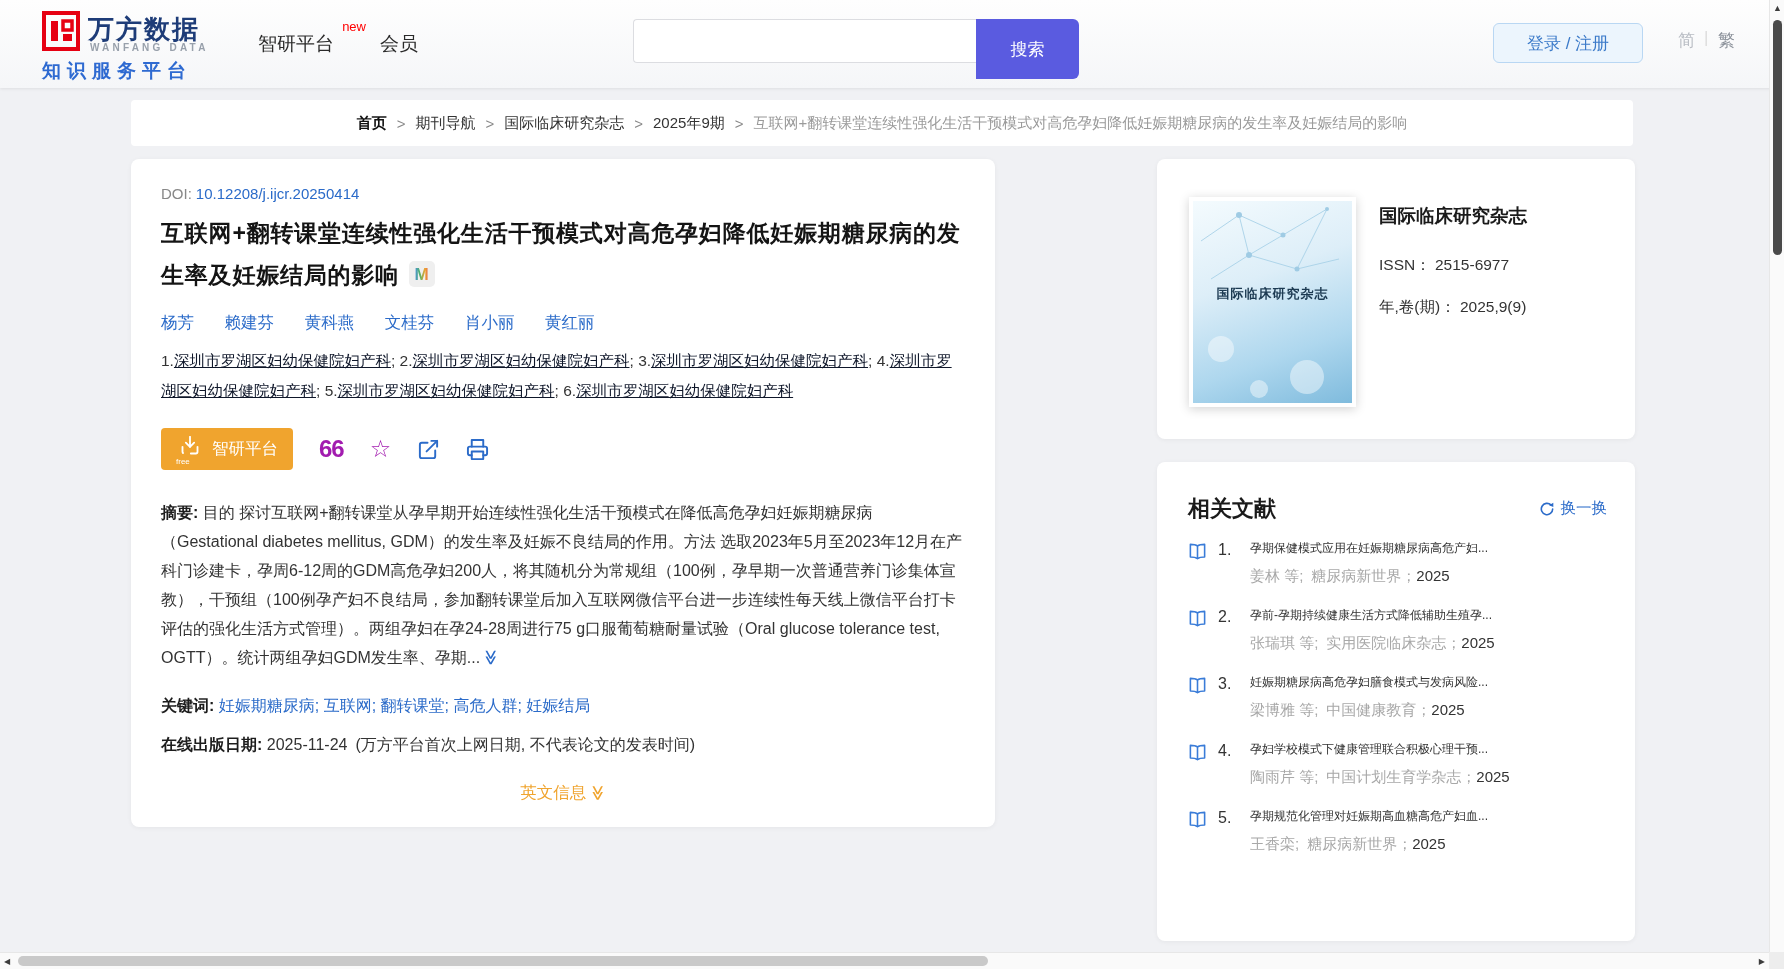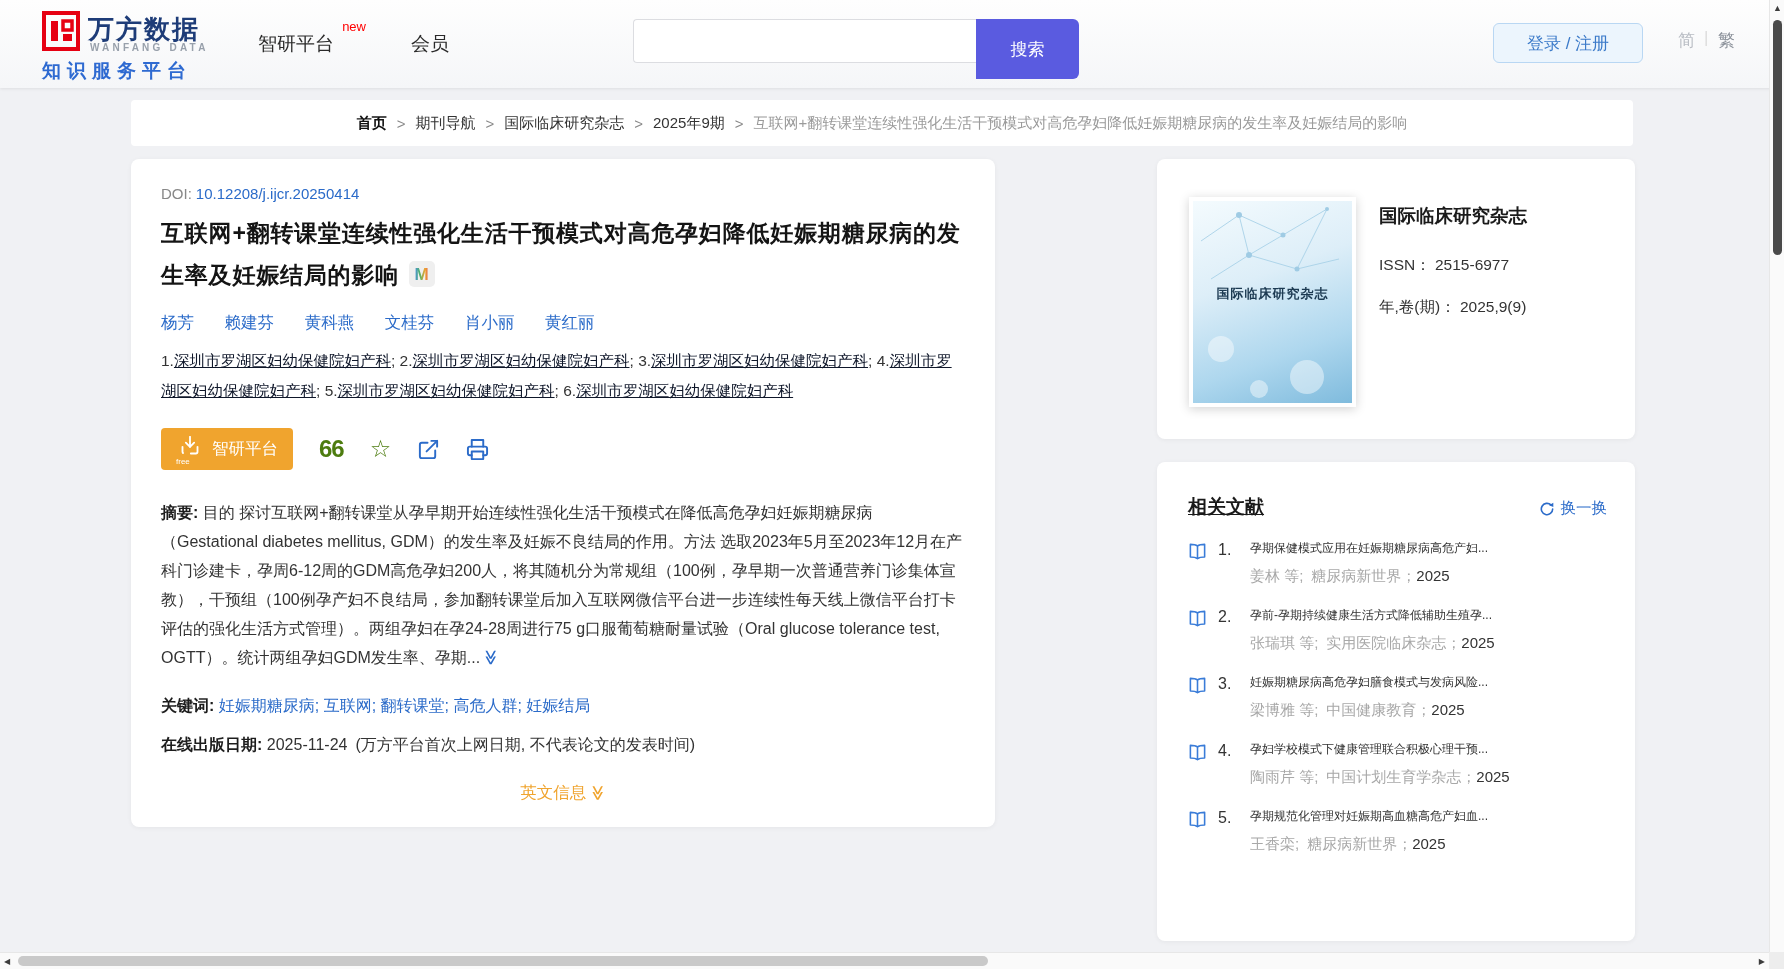--- a/index.html
+++ b/index.html
@@ -12,21 +12,21 @@
 
   
   #header { position:absolute; top:0; left:0; width:1784px; height:88px;
     background:linear-gradient(#fefefe,#f5f6f8); box-shadow:0 1px 3px rgba(0,0,0,.08); z-index:5; }
   #logo-icon { left:42px; top:11px; }
   #brand-cn { left:88px; top:12px; font-size:26px; font-weight:bold; color:#1e3c78; letter-spacing:2px; }
   #brand-en { left:90px; top:42px; font-size:10px; font-weight:bold; color:#98a0ab; letter-spacing:3.2px; }
   #tagline  { left:42px; top:58px; font-size:19px; font-weight:bold; color:#2e6ad1; letter-spacing:6px; }
   .nav-item { top:31px; font-size:19px; color:#2a2a2a; cursor:pointer; }
   #nav-zhiyan { left:258px; }
-  #nav-member { left:411px; }
+  #nav-member { left:380px; }
   .nav-badge { position:absolute; top:-12px; right:-32px; color:#ff0000; font-size:13px; letter-spacing:0; }
   #search-input { left:633px; top:19px; width:343px; height:44px; border:1px solid #dcdde1;
     border-right:none; border-radius:4px 0 0 4px; background:#fff; padding:0 12px; font-size:16px; outline:none; }
   #search-btn { left:976px; top:19px; width:103px; height:60px; background:#5a5be0; color:#fff;
     border:none; border-radius:0 6px 6px 0; font-size:17px; cursor:pointer; }
   #login-btn { left:1493px; top:23px; width:150px; height:40px; background:#ecf5fd;
     border:1px solid #b9d7f3; border-radius:6px; color:#3b7ac9; font-size:17px;
     display:flex; align-items:center; justify-content:center; cursor:pointer;text-align:right; }
   .lang { top:29px; font-size:17px; cursor:pointer; }
   #lang-s { left:1678px; color:#b9bdc4; }
@@ -51,21 +51,21 @@
   #m-badge { display:inline-block; vertical-align:-4px; margin-left:10px; cursor:pointer; }
   #authors { margin-top:12px; font-size:16.5px; }
   .author { color:#2b6bc9; margin-right:26px; cursor:pointer; }
   #affils { margin-top:12px; font-size:15.5px; line-height:30px; color:#333; }
   .aff-name { color:#0f172a; cursor:pointer;text-decoration:underline; }
   #actions { margin-top:22px; display:flex; align-items:center; }
   #fulltext-btn { display:inline-flex; align-items:center; gap:9px; height:42px; padding:0 15px;
     background:#f0a42e; border:none; border-radius:4px; color:#fff; font-size:16.5px; cursor:pointer; }
   .ft-ico { position:relative; width:27px; height:27px; }
   .ft-ico .free { position:absolute; bottom:-3px; left:0; font-size:8px; color:#fff; letter-spacing:0; }
-  .act-icon { margin-left:26px; color:#4d7c0f; cursor:pointer; display:flex; align-items:center; height:28px; }
+  .act-icon { margin-left:26px; color:#a21caf; cursor:pointer; display:flex; align-items:center; height:28px; }
   #quote-icon { font-size:24px; font-weight:bold; letter-spacing:-1px; }
   #star-icon { font-size:24px; }
   #abstract { margin-top:28px; font-size:16px; line-height:29px; color:#333; }
   .blk-label { font-weight:bold; color:#1d1d1d; }
   .chev { display:inline-block; transform:rotate(90deg); font-weight:bold; color:#2b6bc9;
     font-size:15px; margin-left:4px; cursor:pointer; }
   #keywords { margin-top:24px; font-size:16px; }
   .kw { color:#2b6bc9; cursor:pointer; }
   .kw-sep { color:#2b6bc9; }
   #pubdate { margin-top:18px; font-size:16px; }
@@ -81,21 +81,21 @@
     border:4px solid #fff; box-shadow:0 2px 10px rgba(0,0,0,.18); cursor:pointer; }
   #cover-title { position:absolute; left:0; right:0; top:84px; text-align:center;
     font-size:13px; font-weight:bold; color:#1c3a52; letter-spacing:1px; }
   #journal-name { position:absolute; left:222px; top:44px; font-size:18.5px; font-weight:bold; color:#1a1a1a; cursor:pointer; }
   .j-row { position:absolute; left:222px; font-size:15.5px; color:#333; }
   #j-issn { top:96px; } #j-vol { top:138px; }
 
   
   #related-card { left:1157px; top:462px; width:478px; height:479px; background:#fff; border-radius:8px;
     box-shadow:0 1px 5px rgba(0,0,0,.05); }
-  #related-title { position:absolute; left:31px; top:32px; font-size:19px; font-weight:bold; color:#1a1a1a;text-decoration:underline; }
+  #related-title { position:absolute; left:31px; top:32px; font-size:22px; font-weight:bold; color:#1a1a1a; }
   #refresh-btn { position:absolute; right:28px; top:36px; display:flex; align-items:center; gap:6px;
     color:#2b6bc9; font-size:15.5px; cursor:pointer; }
   #rel-list { position:absolute; left:31px; top:78px; right:26px; }
   .rel-item { display:flex; margin-bottom:21px; }
   .rel-book { width:30px; padding-top:2px; color:#3a7cd8; flex:none; }
   .rel-num { width:32px; font-size:16px; color:#333; flex:none; padding-top:1px; }
   .rel-body { flex:1; min-width:0; }
   .rel-title { font-size:12px; color:#333; white-space:nowrap; overflow:hidden; cursor:pointer; }
   .rel-meta { margin-top:10px; font-size:15px; }
   .rel-authors { color:#a8a8a8; }

